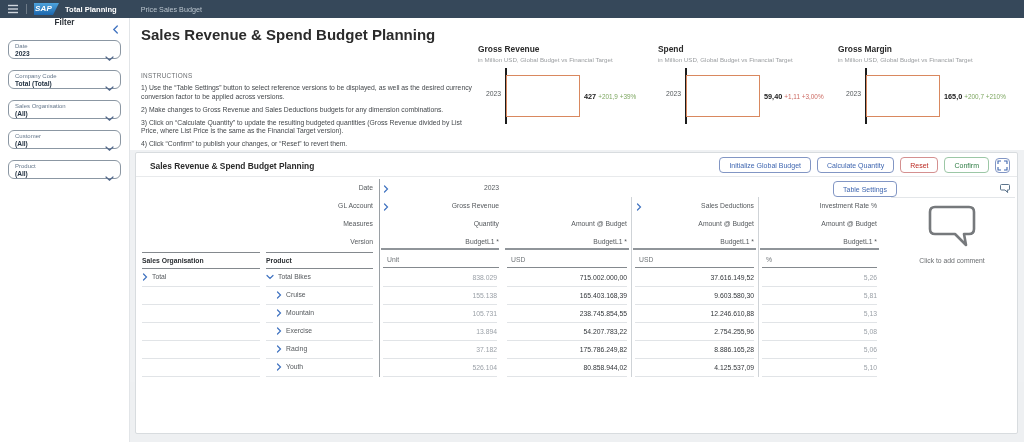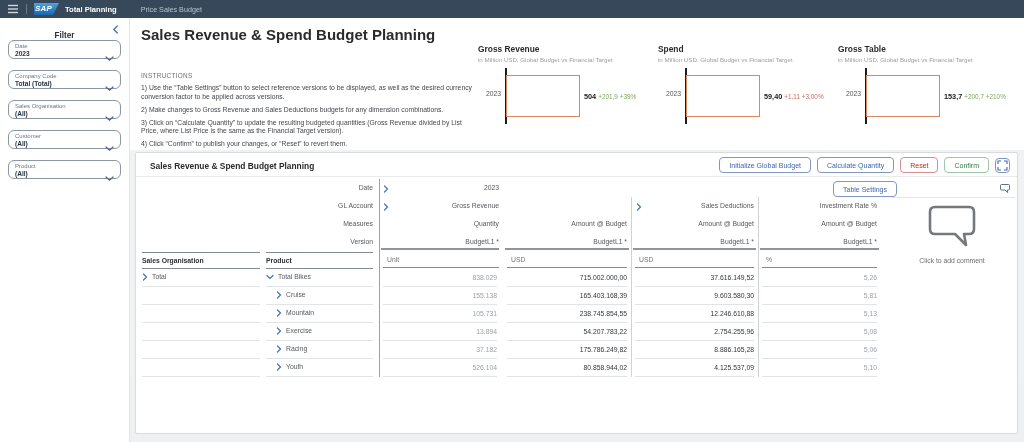--- a/index.html
+++ b/index.html
@@ -8,21 +8,21 @@
   
   .topbar{position:absolute;left:0;top:0;width:1024px;height:18px;background:#36485a;display:flex;align-items:center;z-index:10;}
   .hamburger{margin-left:7px;display:flex;align-items:center;cursor:pointer;}
   .tb-div{width:1px;height:10px;background:rgba(255,255,255,.28);margin:0 7px;}
   .sap-logo{width:25px;height:12px;background:linear-gradient(180deg,#4ea3dc,#1b66ad);clip-path:polygon(0 0,100% 0,76% 100%,0 100%);color:#fff;font-size:8px;font-weight:bold;font-style:italic;line-height:12px;padding-left:1px;letter-spacing:.2px;}
   .tb-product{color:#fff;font-size:7.6px;font-weight:bold;margin-left:6px;}
   .tb-tab{color:#bac4cd;font-size:7.2px;margin-left:24px;cursor:pointer;}
 
   
   .sidebar{position:absolute;left:0;top:18px;width:130px;height:424px;background:#fff;border-right:1px solid #e2e5e8;}
-  .sb-head{height:22px;display:flex;align-items:flex-end;justify-content:center;position:relative;}
+  .sb-head{height:22px;display:flex;align-items:flex-start;justify-content:center;position:relative;}
   .sb-title{font-size:8.2px;font-weight:bold;color:#2b3138;}
   .sb-collapse{position:absolute;right:10px;top:7px;cursor:pointer;display:flex;}
   .filterbox{height:19px;margin:0 8px 11px 8px;border:1px solid #8b97a3;border-radius:6px;padding:1.5px 6px;position:relative;cursor:pointer;background:#fff;}
   .filterbox:first-of-type{margin-top:10px;}
   .fb-label{font-size:6px;color:#66788c;line-height:7px;white-space:nowrap;}
   .fb-value{font-size:6.6px;font-weight:bold;color:#1d2d3e;line-height:8px;white-space:nowrap;}
   .fb-chev{position:absolute;right:6px;top:7px;}
 
   
   .main{position:absolute;left:130px;top:18px;width:894px;height:364px;background:#eff1f3;}
@@ -174,43 +174,43 @@
       <p>4) Click “Confirm” to publish your changes, or “Reset” to revert them.</p>
     </div>
 
     <div class="chart c1">
       <div class="ch-title">Gross Revenue</div>
       <div class="ch-sub">in Million USD, Global Budget vs Financial Target</div>
       <div class="ch-plot">
         <span class="ch-cat">2023</span>
         <span class="ch-axis"></span>
         <span class="ch-bar"></span>
-        <span class="ch-val"><span>504</span><span class="ch-delta pos"><span>+201,9</span> <span>+39%</span></span></span>
+        <span class="ch-val"><span>427</span><span class="ch-delta pos"><span>+201,9</span> <span>+39%</span></span></span>
       </div>
     </div>
 
     <div class="chart c2">
       <div class="ch-title">Spend</div>
       <div class="ch-sub">in Million USD, Global Budget vs Financial Target</div>
       <div class="ch-plot">
         <span class="ch-cat">2023</span>
         <span class="ch-axis"></span>
         <span class="ch-bar"></span>
         <span class="ch-val"><span>59,40</span><span class="ch-delta neg"><span>+1,11</span> <span>+3,00%</span></span></span>
       </div>
     </div>
 
     <div class="chart c3">
-      <div class="ch-title">Gross Table</div>
+      <div class="ch-title">Gross Margin</div>
       <div class="ch-sub">in Million USD, Global Budget vs Financial Target</div>
       <div class="ch-plot">
         <span class="ch-cat">2023</span>
         <span class="ch-axis"></span>
         <span class="ch-bar"></span>
-        <span class="ch-val"><span>153,7</span><span class="ch-delta pos"><span>+200,7</span> <span>+210%</span></span></span>
+        <span class="ch-val"><span>165,0</span><span class="ch-delta pos"><span>+200,7</span> <span>+210%</span></span></span>
       </div>
     </div>
   </div>
 
   <div class="panel">
     <div class="panel-hdr">
       <span class="panel-title">Sales Revenue &amp; Spend Budget Planning</span>
       <span class="btns">
         <button class="btn btn-blue">Initialize Global Budget</button>
         <button class="btn btn-blue">Calculate Quantity</button>

